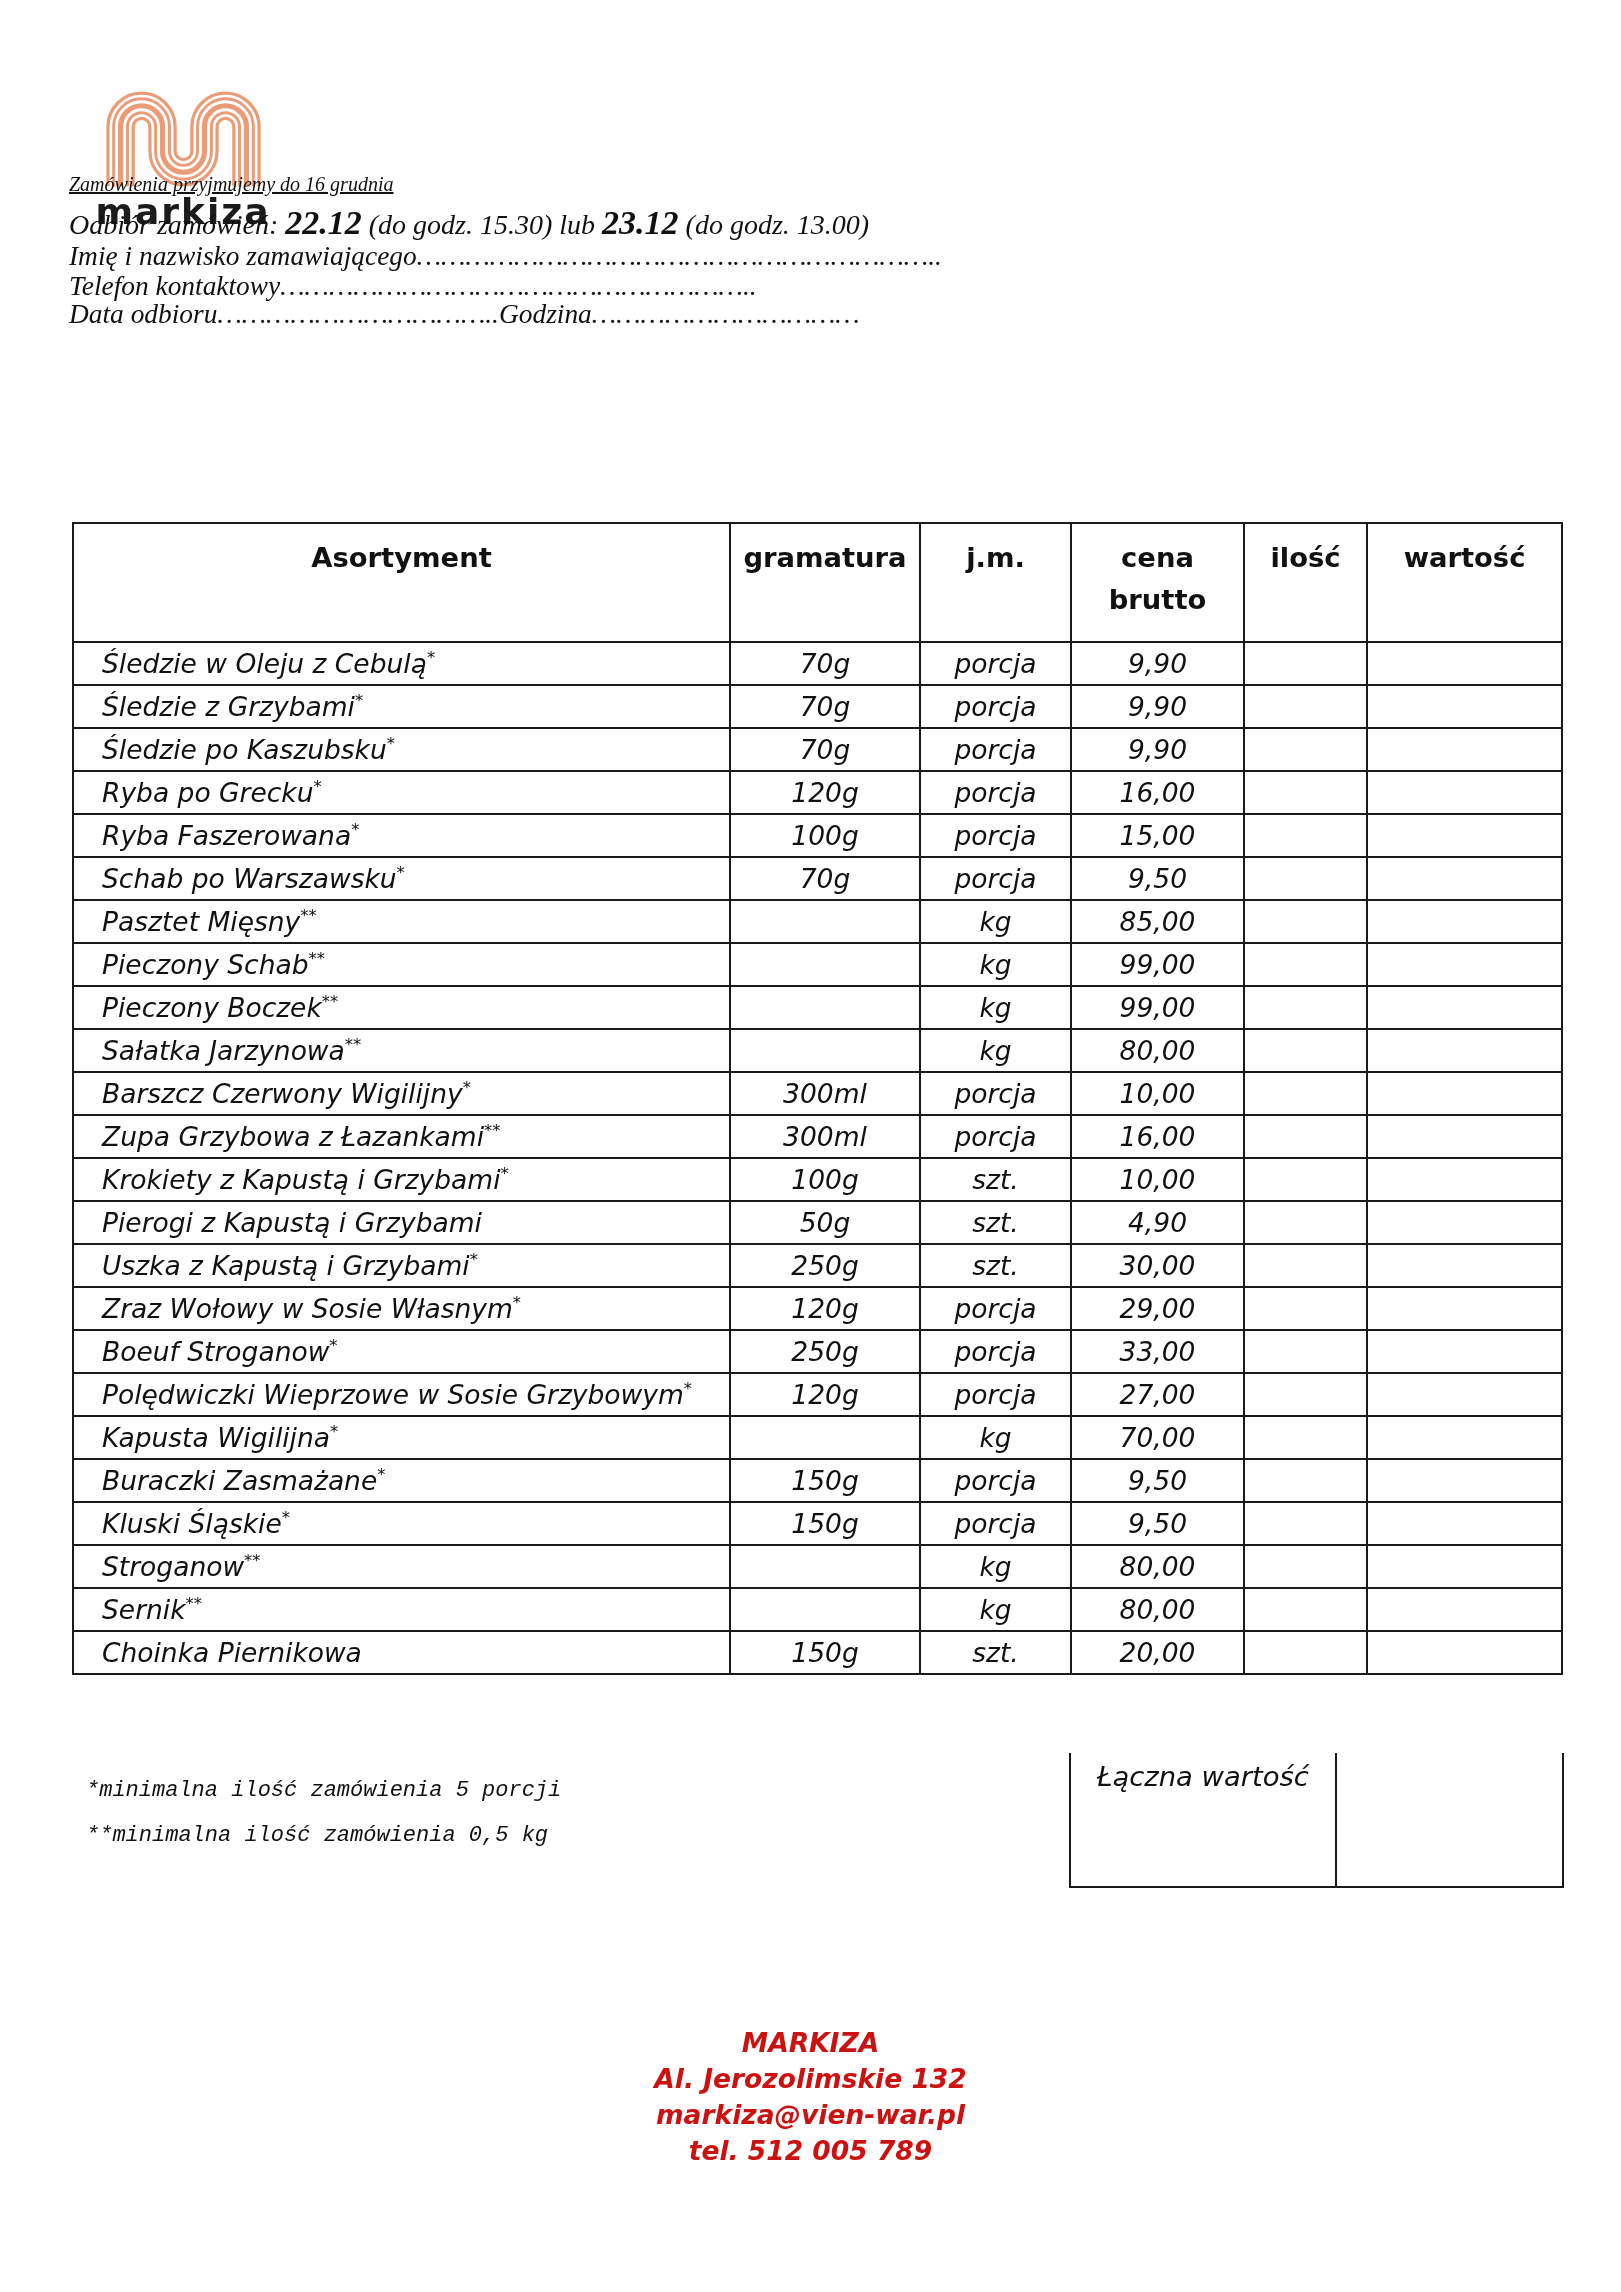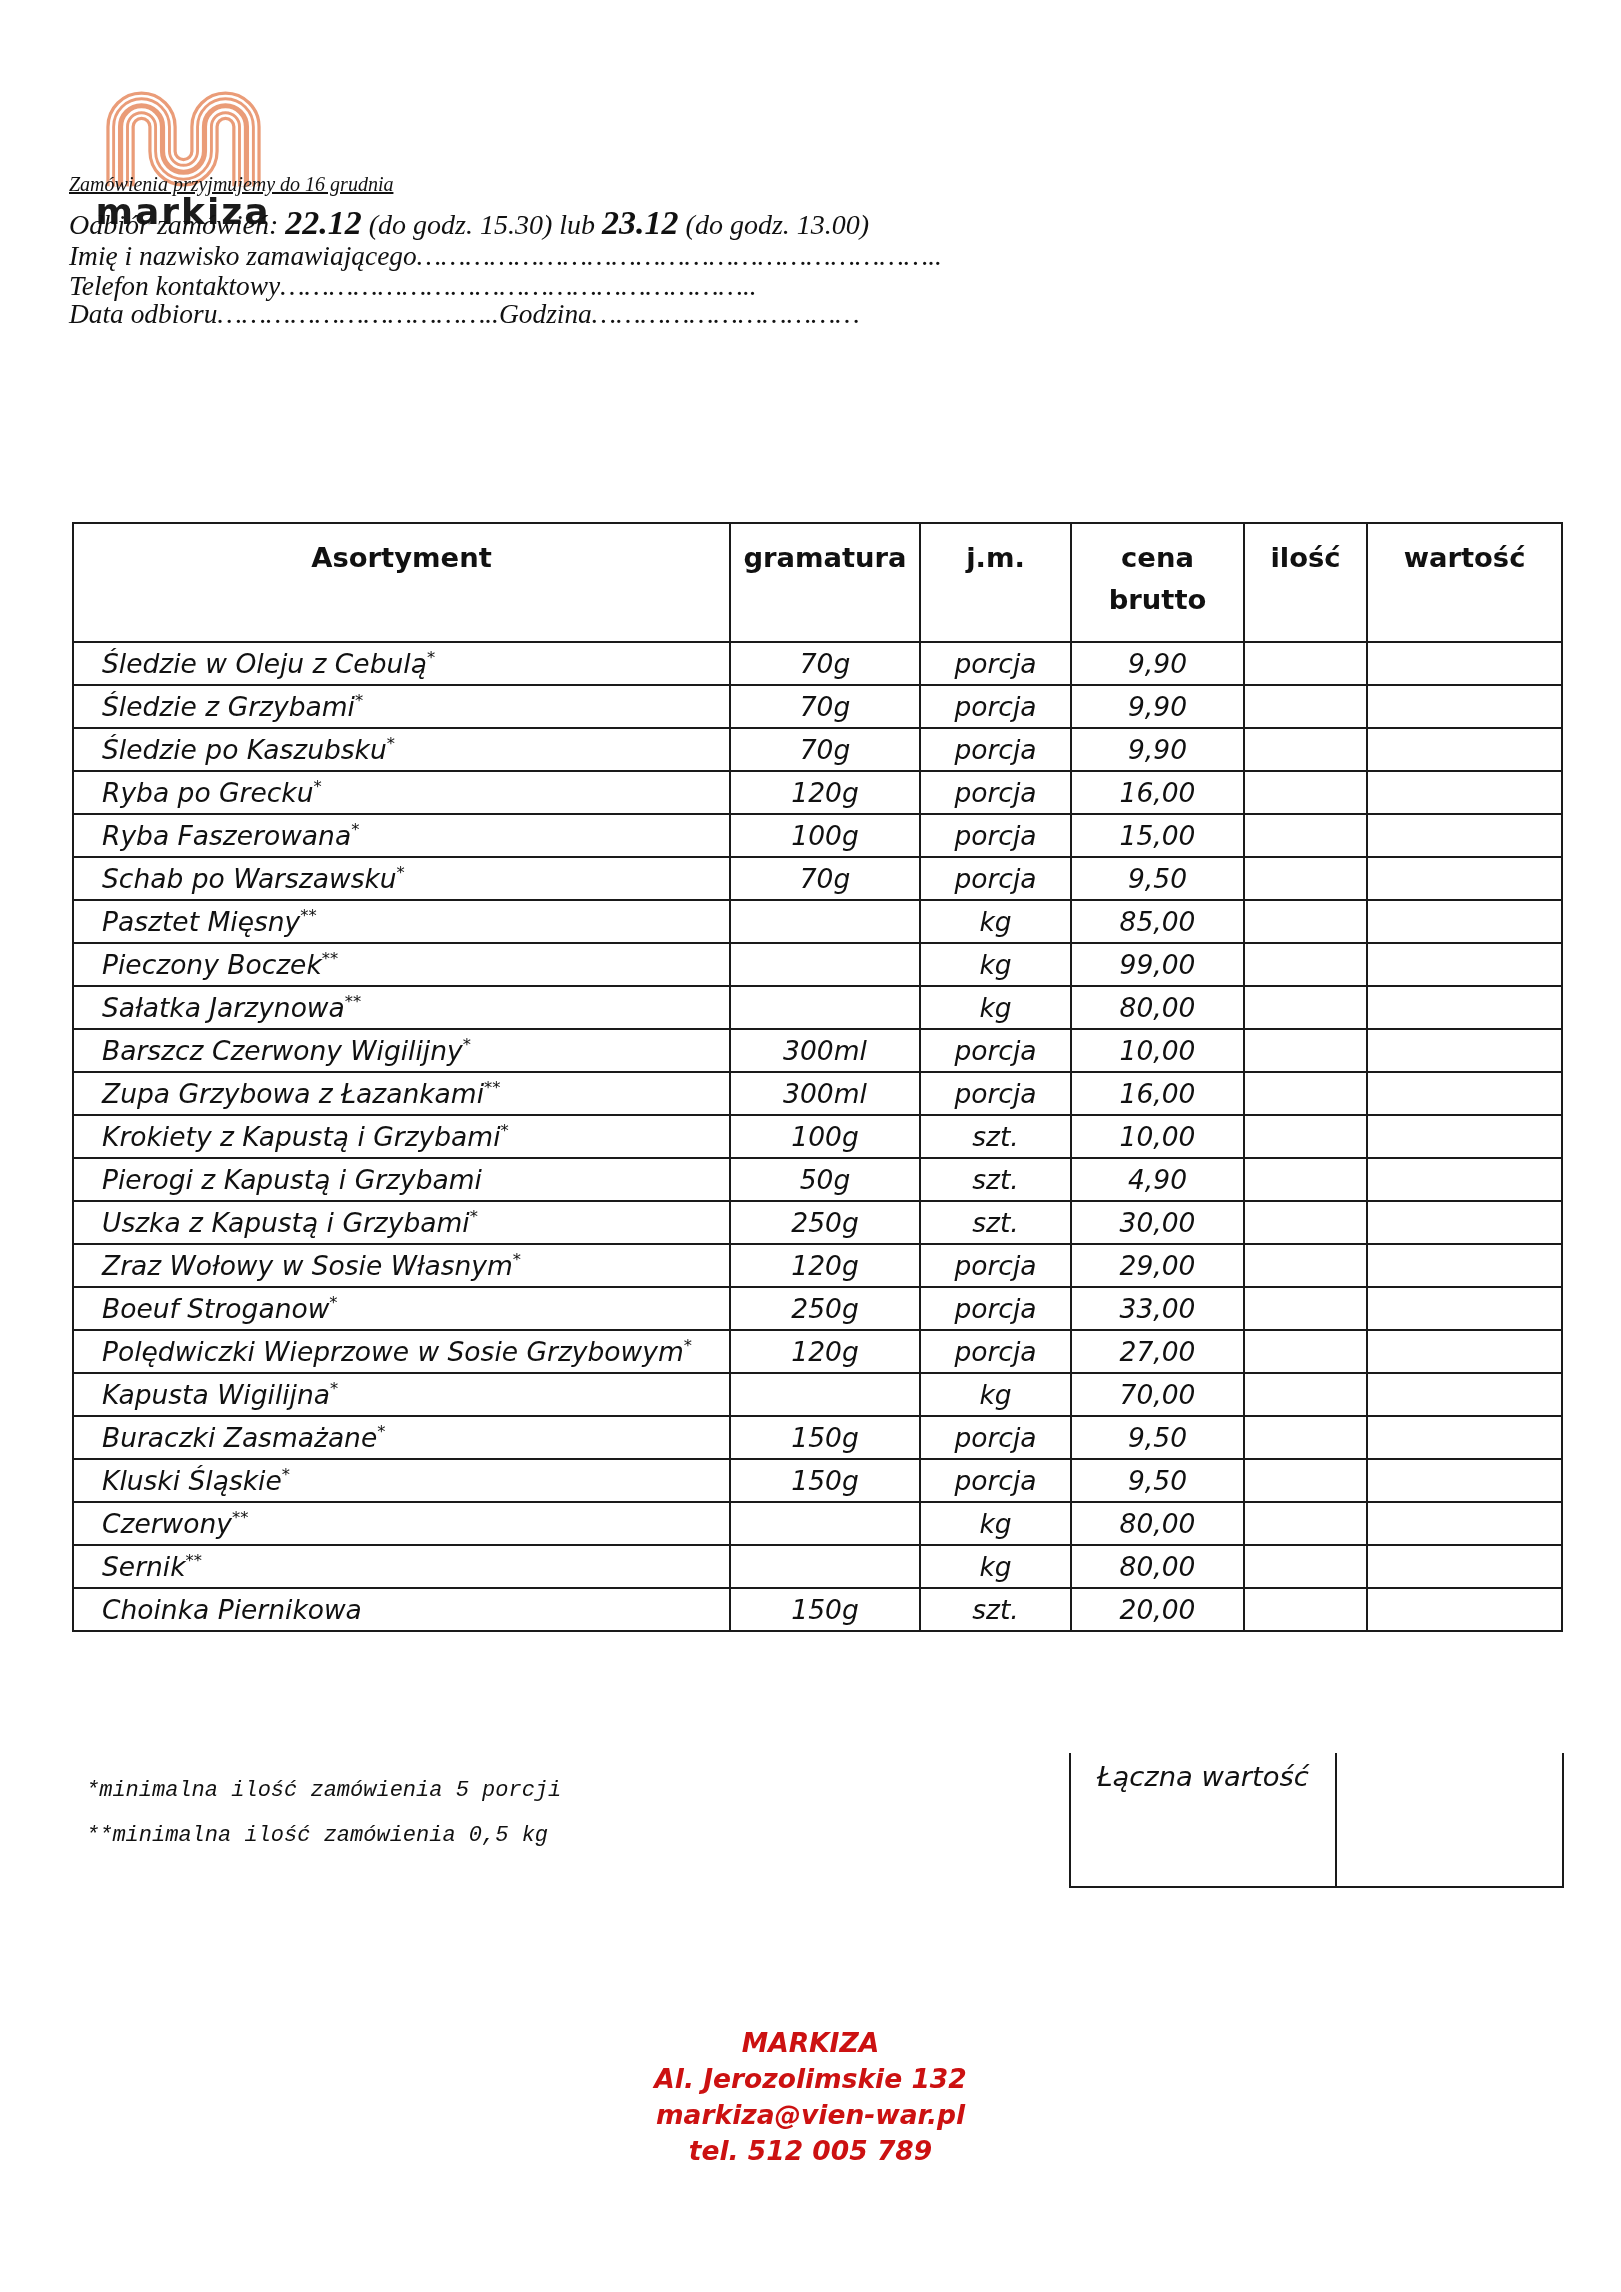--- a/index.html
+++ b/index.html
@@ -199,20 +199,28 @@
     </tr>
         <tr>
       <td class="c-name"><span>Pasztet Mięsny</span><sup class="mark">**</sup></td>
       <td class="c-gram"></td>
       <td class="c-unit">kg</td>
       <td class="c-price">85,00</td>
       <td class="c-qty"></td>
       <td class="c-val"></td>
     </tr>
         <tr>
+      <td class="c-name"><span>Pieczony Schab</span><sup class="mark">**</sup></td>
+      <td class="c-gram"></td>
+      <td class="c-unit">kg</td>
+      <td class="c-price">99,00</td>
+      <td class="c-qty"></td>
+      <td class="c-val"></td>
+    </tr>
+        <tr>
       <td class="c-name"><span>Pieczony Boczek</span><sup class="mark">**</sup></td>
       <td class="c-gram"></td>
       <td class="c-unit">kg</td>
       <td class="c-price">99,00</td>
       <td class="c-qty"></td>
       <td class="c-val"></td>
     </tr>
         <tr>
       <td class="c-name"><span>Sałatka Jarzynowa</span><sup class="mark">**</sup></td>
       <td class="c-gram"></td>
@@ -303,21 +311,21 @@
     </tr>
         <tr>
       <td class="c-name"><span>Kluski Śląskie</span><sup class="mark">*</sup></td>
       <td class="c-gram">150g</td>
       <td class="c-unit">porcja</td>
       <td class="c-price">9,50</td>
       <td class="c-qty"></td>
       <td class="c-val"></td>
     </tr>
         <tr>
-      <td class="c-name"><span>Czerwony</span><sup class="mark">**</sup></td>
+      <td class="c-name"><span>Stroganow</span><sup class="mark">**</sup></td>
       <td class="c-gram"></td>
       <td class="c-unit">kg</td>
       <td class="c-price">80,00</td>
       <td class="c-qty"></td>
       <td class="c-val"></td>
     </tr>
         <tr>
       <td class="c-name"><span>Sernik</span><sup class="mark">**</sup></td>
       <td class="c-gram"></td>
       <td class="c-unit">kg</td>

